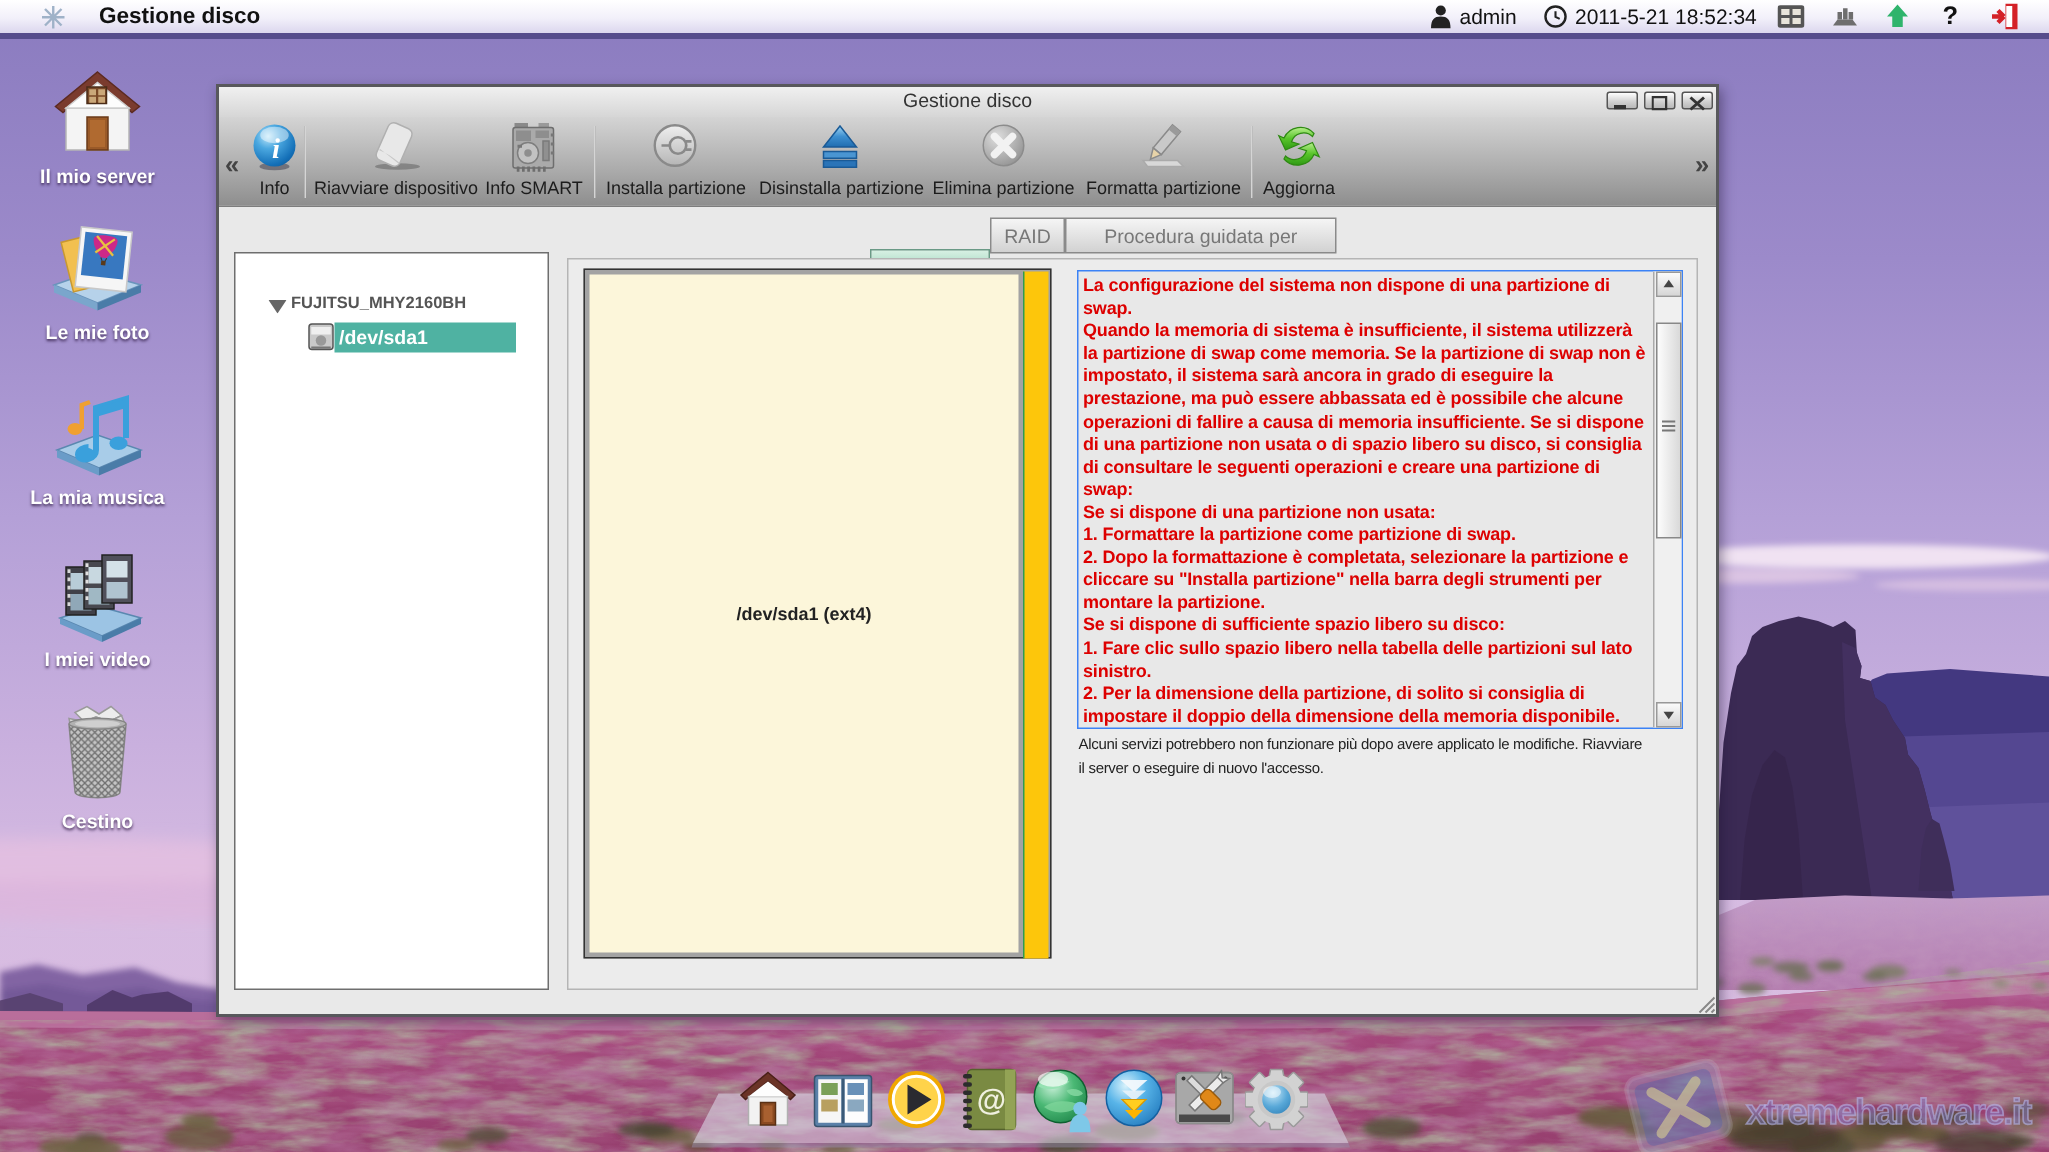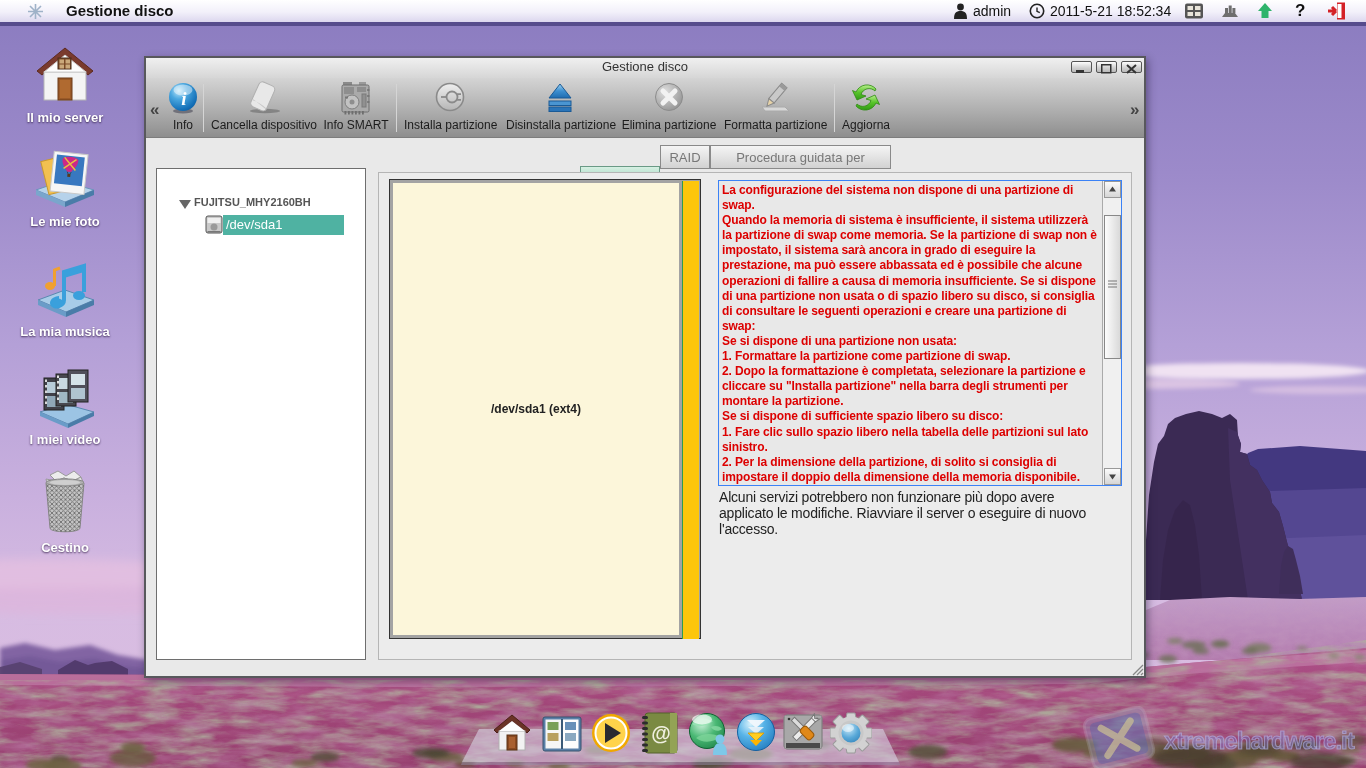--- a/index.html
+++ b/index.html
@@ -45,21 +45,21 @@
 #partfill { position:absolute; left:3px; top:3px; width:286px; height:452px; background:#fcf6da;
   display:flex; align-items:center; justify-content:center; font-size:12px; font-weight:bold; color:#222; }
 #partyellow { position:absolute; right:1px; top:1px; width:17px; height:458px; background:#fdc60b; border-left:1px solid #2e9b51; }
 #redbox { position:absolute; left:339px; top:7px; width:404px; height:306px; background:#e8e8e8; border:1px solid #3b82f6; }
 #redtext { position:absolute; left:3px; top:2px; width:377px; height:302px; overflow:hidden;
   color:#dd0000; font-weight:bold; font-size:12px; line-height:15.1px; letter-spacing:-0.12px; }
 #sbar { position:absolute; right:0px; top:0px; width:19px; height:304px; background:#f0f0f0; border-left:1px solid #aaa; }
 .sarrow { position:absolute; left:1px; width:17px; height:17px; background:linear-gradient(#fbfbfb,#d6d6d6); border:1px solid #999; }
 #sthumb { position:absolute; left:1px; top:34px; width:17px; height:144px; border:1px solid #888;
   background:linear-gradient(90deg,#fdfdfd,#d9d9d9); }
-#notetext { position:absolute; left:340px; top:316px; width:380px; font-size:14px; color:#222; line-height:16px; letter-spacing:-0.2px; }
+#notetext { position:absolute; left:340px; top:316px; width:380px; font-size:10px; color:#222; line-height:16px; letter-spacing:-0.2px; }
 
 #dock { position:absolute; left:0; top:0; width:1366px; height:768px; z-index:30; pointer-events:none; }
 .dockicon { position:absolute; z-index:31; }
 
 #wmark { position:absolute; left:1060px; top:700px; z-index:5; }
 </style>
 </head>
 <body>
 <div id="stage">
   <svg id="bgsvg" width="1366" height="768" viewBox="0 0 1366 768">
@@ -424,21 +424,21 @@
       <div class="tbtn" style="left:59px;width:118px">
         <div class="ic">
             <svg width="46" height="34" viewBox="0 0 46 34">
           <ellipse cx="24" cy="30" rx="15" ry="2.2" fill="rgba(70,70,70,0.4)"></ellipse>
           <g transform="rotate(24 22 16)">
             <rect x="13" y="2" width="17" height="27" rx="4" fill="#e8e8e8" stroke="#b0b0b0"></rect>
             <path d="M14 22 L29.5 26 L29.5 25 C24 23.5 19 22.8 14 23 Z" fill="#c8c8c8"></path>
           </g>
         </svg>
           </div>
-        <div class="lb">Cancella dispositivo</div>
+        <div class="lb">Riavviare dispositivo</div>
       </div>
       <div class="tbtn" style="left:177px;width:66px">
         <div class="ic">
             <svg width="34" height="34" viewBox="0 0 34 34">
           <rect x="4" y="1" width="9" height="4" fill="#8a8a8a"></rect>
           <rect x="20" y="1" width="7" height="4" fill="#9a9a9a"></rect>
           <rect x="3" y="4" width="27" height="27" rx="1.5" fill="#aaaaaa" stroke="#6e6e6e"></rect>
           <g fill="#8e8e8e">
                 <rect x="5" y="6" width="10" height="7"></rect>
                 <rect x="18" y="6" width="9" height="5"></rect>
@@ -551,21 +551,21 @@
       <svg style="position:absolute;left:22px;top:31px" width="12" height="9" viewBox="0 0 12 9">
           <path d="M0 0 H12 L6 9 Z" fill="#666"></path>
         </svg>
       <div style="position:absolute;left:37px;top:27px;font-size:11px;font-weight:bold;color:#555">FUJITSU_MHY2160BH</div>
       <svg style="position:absolute;left:48px;top:46px" width="18" height="19" viewBox="0 0 18 19">
           <rect x="1" y="1" width="16" height="17" rx="2" fill="#c9c9c9" stroke="#555"></rect>
           <rect x="2.5" y="3" width="13" height="5" fill="#efefef"></rect>
           <circle cx="9" cy="12" r="3.5" fill="#999"></circle>
           <rect x="2.5" y="16" width="13" height="1.5" fill="#777"></rect>
         </svg>
-      <div style="position:absolute;left:66px;top:46px;width:121px;height:20px;background:#4fb2a2;color:#fff;font-size:13px;font-weight:normal;line-height:20px;padding-left:3px">/dev/sda1</div>
+      <div style="position:absolute;left:66px;top:46px;width:121px;height:20px;background:#4fb2a2;color:#fff;font-size:13px;font-weight:bold;line-height:20px;padding-left:3px">/dev/sda1</div>
     </div>
     <div id="mainpanel">
       <div id="partbox">
         <div id="partfill">/dev/sda1&nbsp;(ext4)</div>
         <div id="partyellow"></div>
       </div>
       <div id="redbox">
         <div id="redtext">La configurazione del sistema non dispone di una partizione di swap.<br>Quando la memoria di sistema è insufficiente, il sistema utilizzerà la partizione di swap come memoria. Se la partizione di swap non è impostato, il sistema sarà ancora in grado di eseguire la prestazione, ma può essere abbassata ed è possibile che alcune operazioni di fallire a causa di memoria insufficiente. Se si dispone di una partizione non usata o di spazio libero su disco, si consiglia di consultare le seguenti operazioni e creare una partizione di swap:<br>Se si dispone di una partizione non usata:<br>1. Formattare la partizione come partizione di swap.<br>2. Dopo la formattazione è completata, selezionare la partizione e cliccare su "Installa partizione" nella barra degli strumenti per montare la partizione.<br>Se si dispone di sufficiente spazio libero su disco:<br>1. Fare clic sullo spazio libero nella tabella delle partizioni sul lato sinistro.<br>2. Per la dimensione della partizione, di solito si consiglia di impostare il doppio della dimensione della memoria disponibile.</div>
         <div id="sbar">
           <div class="sarrow" style="top:0"><svg width="15" height="15" viewBox="0 0 15 15">

